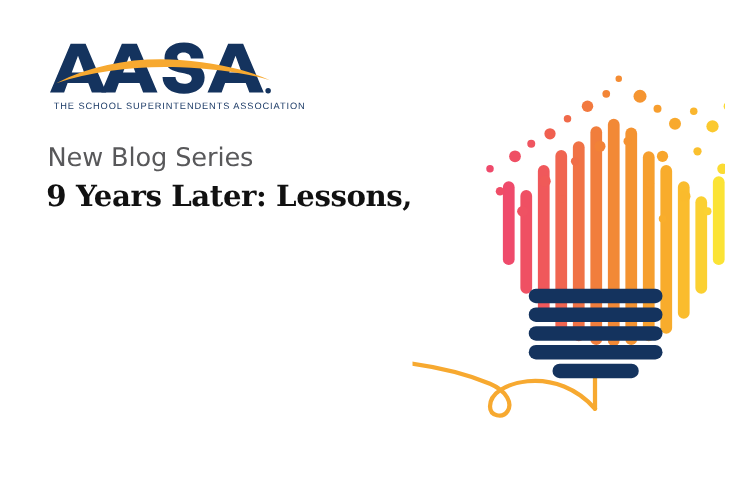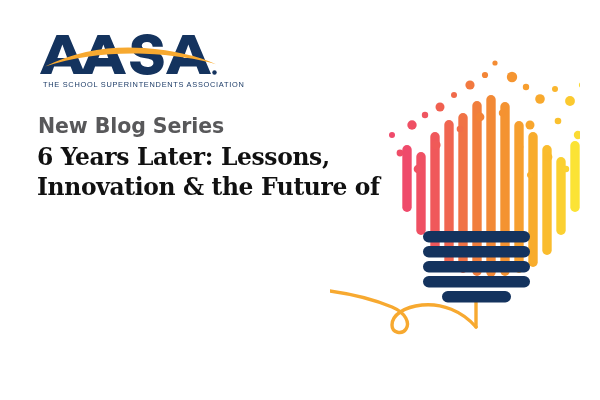--- a/index.html
+++ b/index.html
@@ -44,21 +44,21 @@
     font-weight: 400;
   }
 
   
   #eyebrow {
     position: absolute;
     left: 38px;
     top: 114px;
     font-family: "DejaVu Sans", sans-serif;
     font-size: 20.5px;
-    font-weight: 700;
+    font-weight: 400;
     color: #58585a;
     letter-spacing: -0.1px;
     white-space: nowrap;
   }
   #headline {
     position: absolute;
     left: 37px;
     top: 143px;
     width: 380px;
     font-family: "DejaVu Serif", serif;
@@ -112,22 +112,21 @@
         <path d="M5 33.5 C 36 17.5, 72 12.5, 104 15.0 C 134 17.3, 158 23.0, 176 31.2 C 158 25.8, 133 22.0, 104 20.8 C 71 19.5, 35 23.6, 5 33.5 Z" fill="#f7a930"></path>
         <circle cx="174.5" cy="39.5" r="2.2" fill="#14335e"></circle>
       </svg>
     </div>
     <div id="logo-tagline">THE SCHOOL SUPERINTENDENTS ASSOCIATION</div>
   </div>
 
   <div id="eyebrow">New Blog Series</div>
 
   <div id="headline">
-    <div>6 Years Later: Lessons,</div>
-    <div>Innovation &amp; the Future of</div>
+    <div>9 Years Later: Lessons,</div>
   </div>
 
 
   <div id="bulb-graphic">
     <svg width="270" height="300" viewBox="0 0 270 300" xmlns="http://www.w3.org/2000/svg">
 
       <g fill="none" stroke="#f7a930" stroke-width="3.4" stroke-linecap="round">
         <path d="M-330 266 C -180 236, -30 214, 62 252 C 76 258, 80 268, 76 274 C 72 280, 62 278, 62 270 C 62 260, 74 252, 92 250 C 112 248, 132 256, 146 272"></path>
         <path d="M146 272 L146 238"></path>
       </g>

